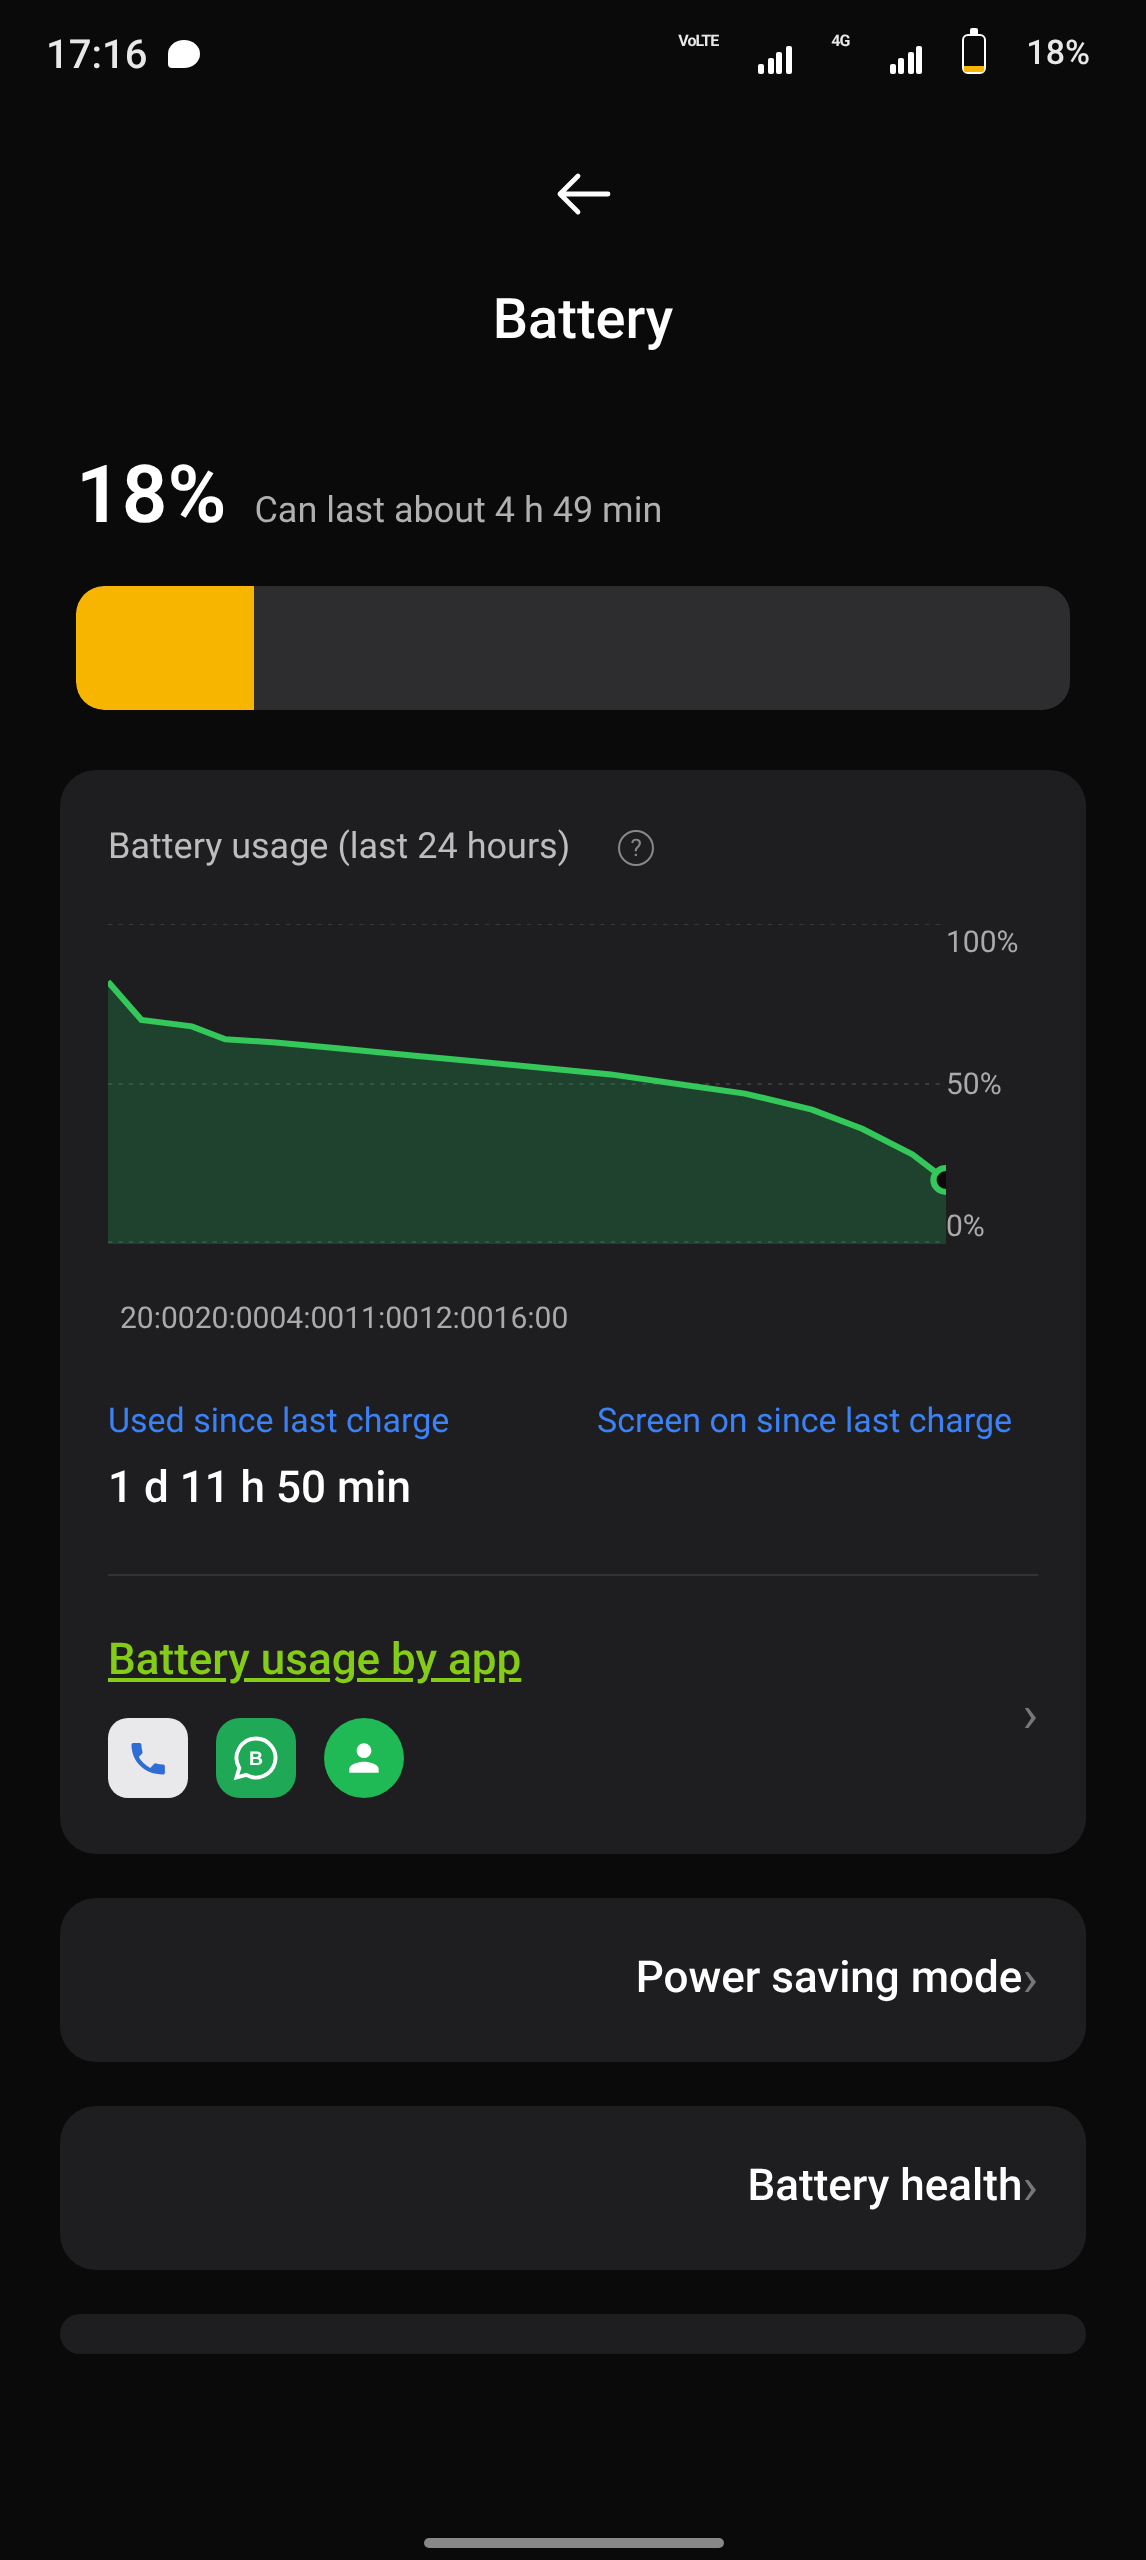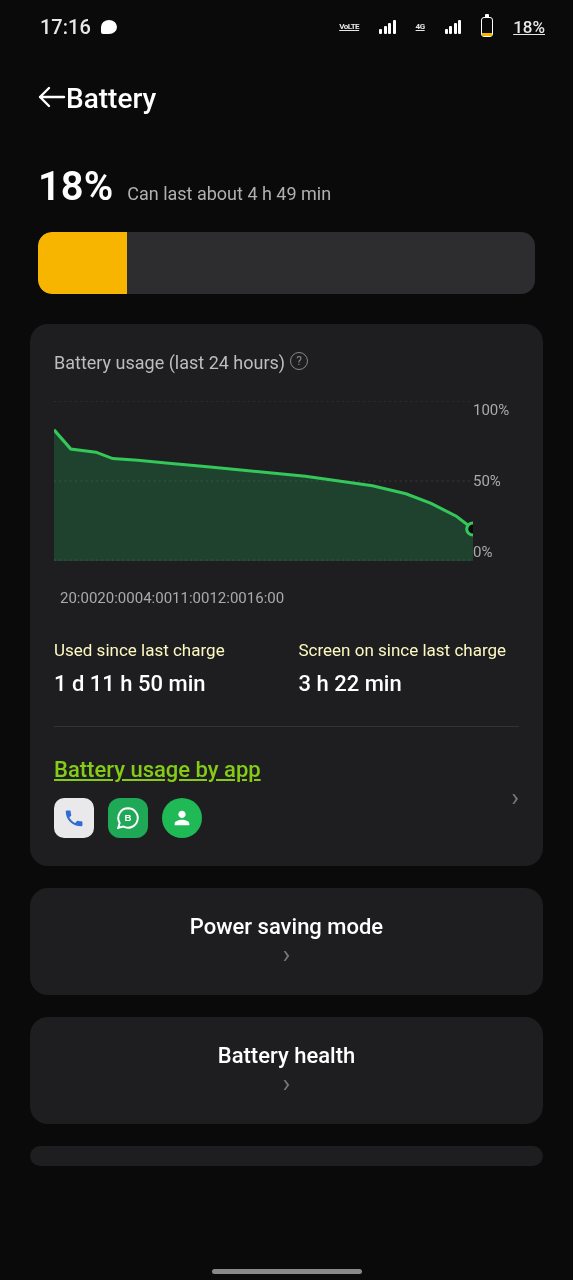--- a/index.html
+++ b/index.html
@@ -10,27 +10,27 @@
     font-family: -apple-system, BlinkMacSystemFont, "Segoe UI", Roboto, sans-serif;
     color: #e8e8e8;
     overflow: hidden;
   }
 
   
   .status-bar {
     display: flex;
     justify-content: space-between;
     align-items: center;
-    padding: 12px 28px 8px 40px;
+    padding: 12px 28px 8px 23px;
     height: 50px;
     font-size: 20px;
     font-weight: 500;
   }
   .status-left { display: flex; align-items: center; gap: 10px; }
-  .status-right { display: flex; align-items: center; gap: 20px; font-size: 17px; text-decoration: underline; }
+  .status-right { display: flex; gap: 20px; font-size: 17px; }
   .chat-bubble {
     width: 16px; height: 14px;
     background: #fff;
     border-radius: 50% 50% 50% 2px;
     position: relative;
   }
   .signal-icon { display: inline-flex; align-items: flex-end; gap: 1.5px; }
   .signal-icon .bar { width: 3px; background: #fff; border-radius: 1px; }
   .signal-icon .b1 { height: 5px; }
   .signal-icon .b2 { height: 8px; }
@@ -46,22 +46,23 @@
     align-items: flex-end;
   }
   .battery-icon::before {
     content: ""; position: absolute; top: -4px; left: 3px;
     width: 4px; height: 2.5px; background: #fff; border-radius: 1px 1px 0 0;
   }
   .battery-fill { width: 100%; height: 18%; background: #f7b500; border-radius: 0 0 1px 1px; }
 
   
   .header {
-    display: flex; align-items: center; 
+    display: flex; align-items: center; gap: 28px;
     padding: 32px 28px 24px 38px;
+    flex-direction: column;
   }
   .back-arrow { font-size: 28px; color: #fff; cursor: pointer; }
   .header-title { font-size: 28px; font-weight: 500; color: #fff; }
 
   
   .summary { padding: 24px 38px 0 38px; }
   .summary-line { display: flex; align-items: baseline; gap: 14px; }
   .pct-big { font-size: 40px; font-weight: 600; color: #fff; }
   .est-text { font-size: 18px; color: #b0b0b0; text-align: right; }
   .battery-bar {
@@ -78,21 +79,21 @@
     border-radius: 14px 0 0 14px;
   }
 
   
   .card {
     margin: 30px 30px 0 30px;
     background: #1e1e20;
     border-radius: 18px;
     padding: 28px 24px;
   }
-  .card-title-row { display: flex; gap: 5px; }
+  .card-title-row { display: flex; align-items: center; gap: 24px; }
   .card-title { font-size: 18px; color: #bdbdbd; }
   .help-icon {
     width: 18px; height: 18px;
     border: 1.5px solid #888;
     border-radius: 50%;
     display: flex; align-items: center; justify-content: center;
     font-size: 12px; color: #888;
   }
 
   
@@ -111,21 +112,21 @@
     padding: 0 6px 0 6px;
   }
   .chart-svg { width: 100%; height: 100%; }
 
   
   .stats-row {
     display: flex; gap: 24px;
     margin-top: 32px;
   }
   .stat { flex: 1; }
-  .stat-label { font-size: 17px; color: #fef9c3; line-height: 1.4; }
+  .stat-label { font-size: 17px; color: #3b82f6; line-height: 1.4; }
   .stat-value { font-size: 22px; font-weight: 500; color: #fff; margin-top: 8px; }
 
   .divider { height: 1px; background: #333; margin: 30px 0; }
 
   
   .by-app-row { display: flex; justify-content: space-between; align-items: center; cursor: pointer; }
   .by-app-left {}
   .by-app-title { font-size: 22px; color: #84cc16; font-weight: 500; text-decoration: underline; }
   .app-icons { display: flex; gap: 14px; margin-top: 16px; }
   .app-icon {
@@ -139,21 +140,20 @@
   .chevron { font-size: 26px; color: #777; }
 
   
   .list-card {
     margin: 22px 30px 12px 30px;
     background: #1e1e20;
     border-radius: 18px;
     padding: 26px 24px;
     display: flex; justify-content: flex-end; align-items: center;
     cursor: pointer;
-    flex-direction: column;
   }
   .list-left {}
   .list-title { font-size: 22px; color: #fff; font-weight: 500; }
   .list-sub { font-size: 16px; color: #4a6cff; margin-top: 8px; }
 
   
   .nav-handle {
     position: absolute; bottom: 6px; left: 50%;
     transform: translateX(-50%);
     width: 150px; height: 5px;
@@ -242,21 +242,20 @@
     <span>16:00</span>
   </div>
 
   <div class="stats-row">
     <div class="stat">
       <div class="stat-label">Used since last charge</div>
       <div class="stat-value">1 d 11 h 50 min</div>
     </div>
     <div class="stat">
       <div class="stat-label">Screen on since last charge</div>
-      <div class="stat-value">3 h 22 min</div>
     </div>
   </div>
 
   <div class="divider"></div>
 
   <div class="by-app-row">
     <div class="by-app-left">
       <div class="by-app-title">Battery usage by app</div>
       <div class="app-icons">
         <span class="app-icon phone">

